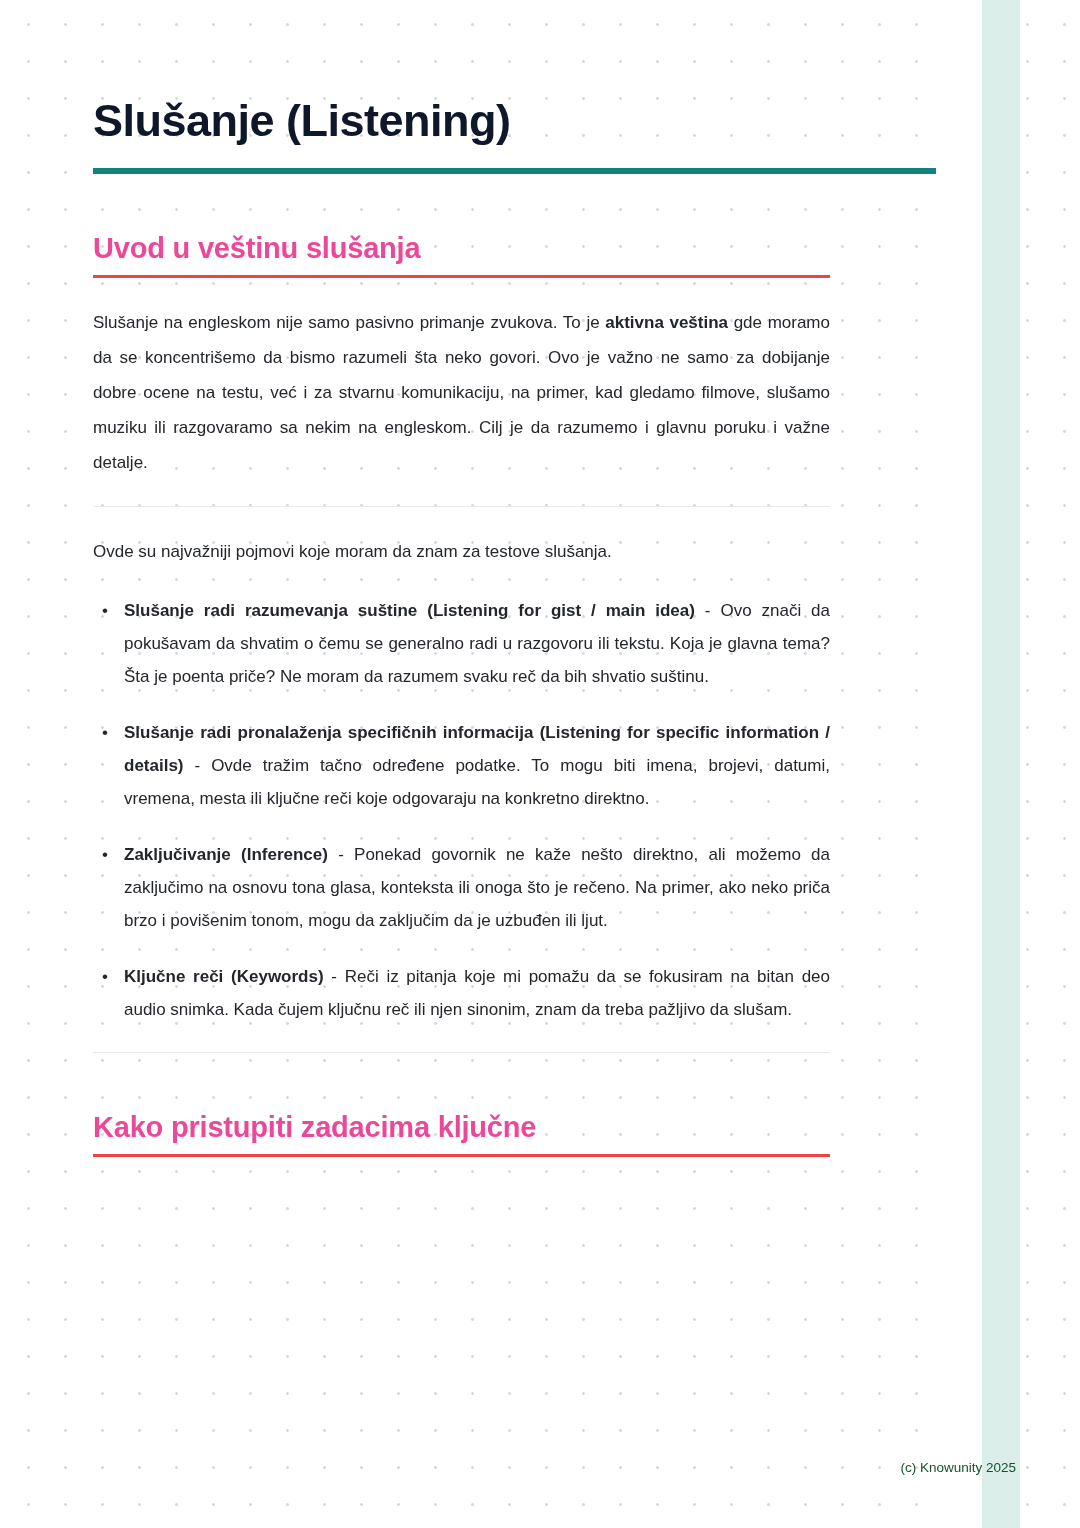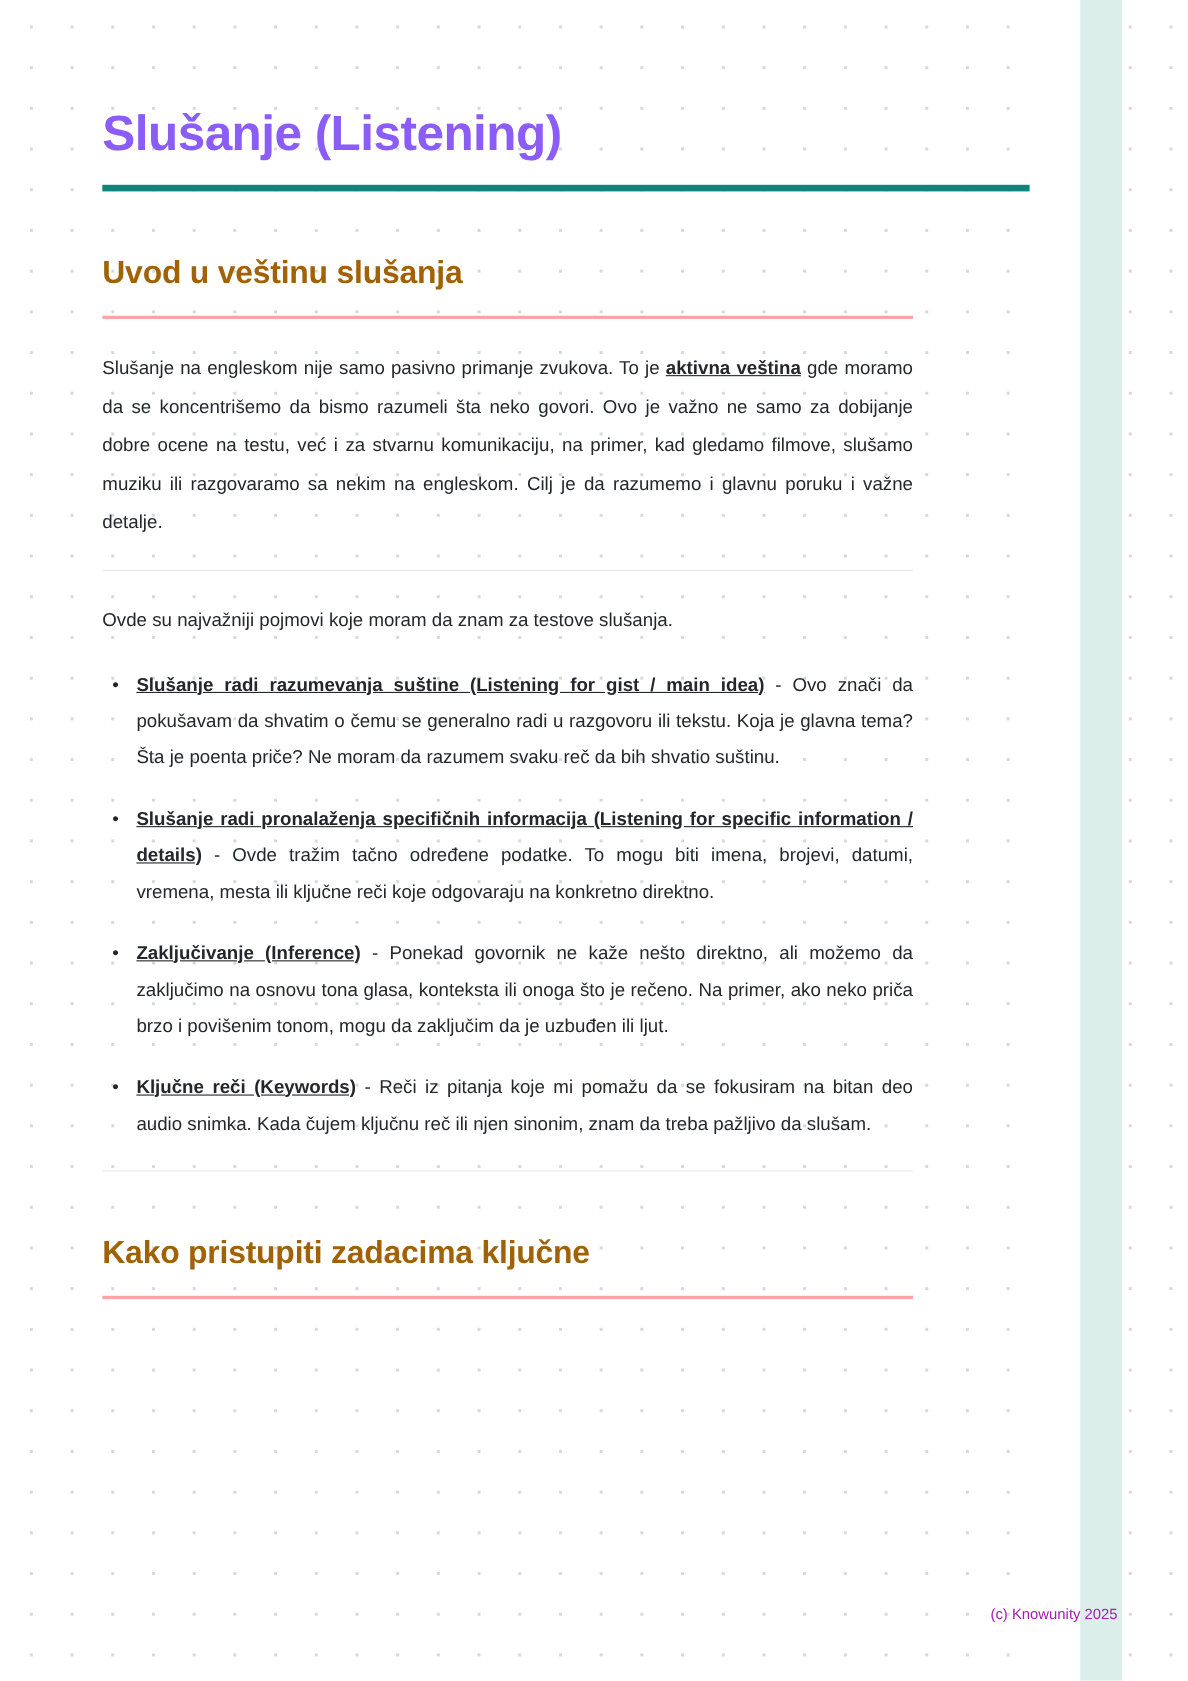--- a/index.html
+++ b/index.html
@@ -33,47 +33,47 @@
     top: 0;
     width: 737px;
   }
   .page-title {
     margin: 0;
     padding-top: 96px;
     font-size: 45px;
     line-height: 1.1;
     font-weight: 800;
     letter-spacing: -0.5px;
-    color: #8b5cf6;
+    color: #0f172a;
   }
   .title-rule {
     margin-top: 22px;
     width: 843px;
     height: 6px;
     background: #10837a;
     border: none;
   }
   .section-heading {
     margin: 0;
     margin-top: 58px;
-    padding-bottom: 22px;
+    padding-bottom: 10px;
     font-size: 29px;
     font-weight: 800;
     letter-spacing: -0.2px;
-    color: #a16207;
-    border-bottom: 3px solid #fca5a5;
+    color: #ec4899;
+    border-bottom: 3px solid #ef4444;
   }
   .para {
     margin: 0;
     margin-top: 27px;
     font-size: 17px;
     line-height: 35px;
     text-align: justify;
   }
-  .para strong, .bullet-list strong { font-weight: 700; text-decoration: underline; }
+  .para strong, .bullet-list strong { font-weight: 700; }
   .soft-divider {
     margin-top: 26px;
     height: 1px;
     background: #e7e9ec;
     border: none;
   }
   .bullet-list {
     margin: 0;
     margin-top: 25px;
     padding: 0;
@@ -93,21 +93,21 @@
     left: 9px;
     top: 0;
     font-size: 17px;
     color: #23262b;
   }
   .footer-credit {
     position: absolute;
     right: 64px;
     top: 1460px;
     font-size: 13.5px;
-    color: #a21caf;
+    color: #14532d;
     z-index: 5;
   }
 </style>
 </head>
 <body>
 
 <div class="stripe-white"></div>
 <div class="stripe-mint"></div>
 
 <div class="content">

